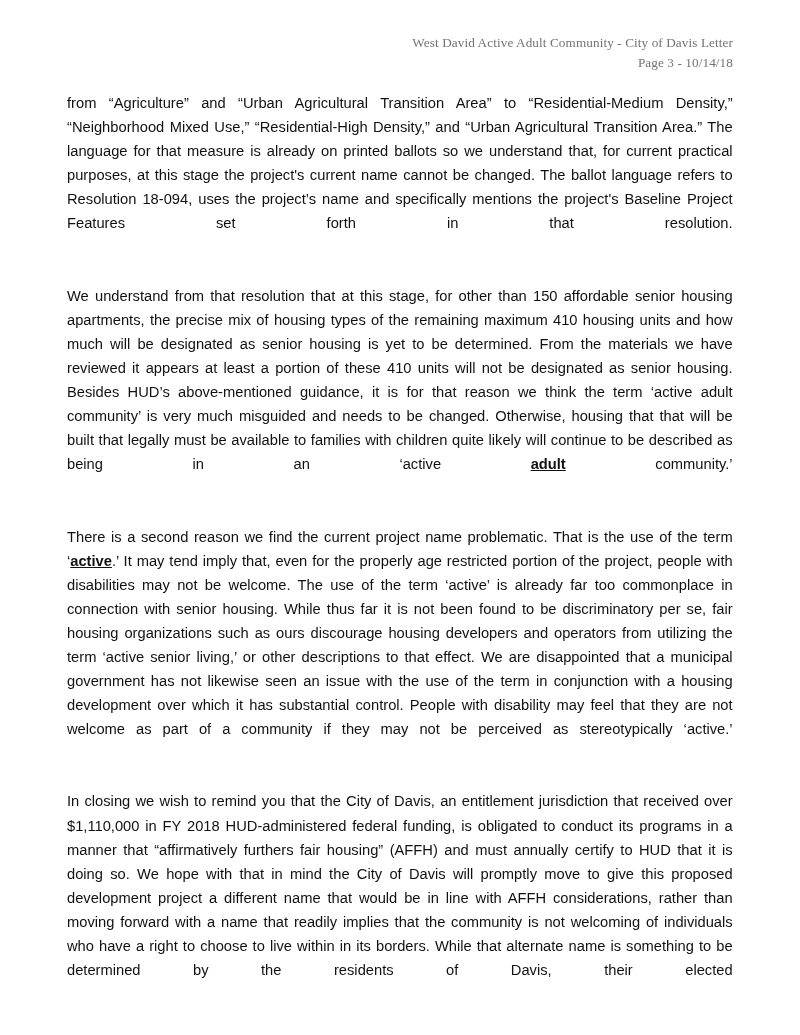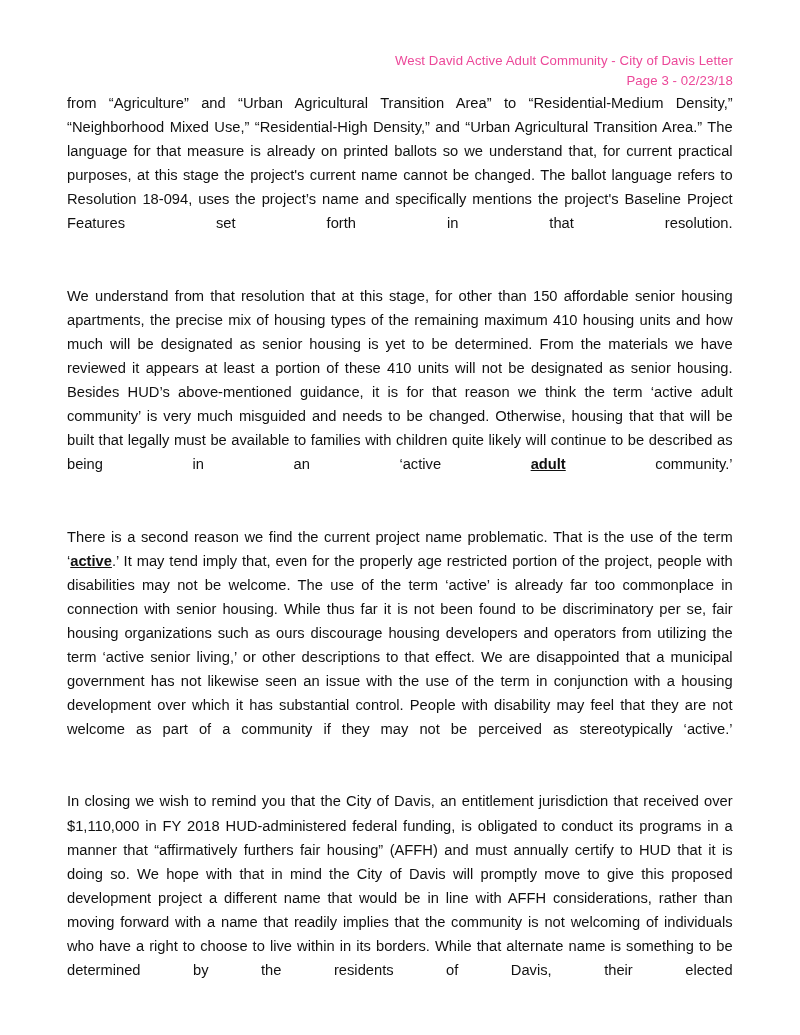--- a/index.html
+++ b/index.html
@@ -15,28 +15,28 @@
     height: 1035px;
     background: #ffffff;
     overflow: hidden;
     box-sizing: border-box;
     -webkit-font-smoothing: antialiased;
   }
 
   
   .page-header {
     position: absolute;
-    top: 51px;
+    top: 33px;
     left: 67px;
     width: 666px;
     text-align: right;
-    font-family: Liberation Sans, sans-serif;
+    font-family: Liberation Serif, serif;
     font-size: 13.2px;
     line-height: 20px;
-    color: #ec4899;
+    color: #737373;
     letter-spacing: 0.1px;
   }
   .page-header .hdr-line {
     display: block;
     white-space: nowrap;
   }
 
   
   .letter-body {
     position: absolute;
@@ -77,21 +77,21 @@
     text-decoration: underline;
   }
 </style>
 </head>
 <body>
 
 <div class="page">
 
   <div class="page-header">
     <span class="hdr-line">West David Active Adult Community - City of Davis Letter</span>
-    <span class="hdr-line">Page 3 - 02/23/18</span>
+    <span class="hdr-line">Page 3 - 10/14/18</span>
   </div>
 
   <div class="letter-body">
 
     <p><span>from “Agriculture” and “Urban Agricultural Transition Area” to “Residential-Medium Density,” “Neighborhood Mixed Use,” “Residential-High Density,” and “Urban Agricultural Transition Area.”  The language for that measure is already on printed ballots so we understand that, for current practical purposes, at this stage the project's current name cannot be changed.   The ballot language refers to Resolution 18-094, uses the project’s name and specifically mentions the project's Baseline Project Features set forth in that resolution.</span></p>
 
     <p><span>We understand from that resolution that at this stage, for other than 150 affordable senior housing apartments, the precise mix of housing types of the remaining maximum 410 housing units and how much will be designated as senior housing is yet to be determined.  From the materials we have reviewed it appears at least a portion of these 410 units will not be designated as senior housing.  Besides HUD’s above-mentioned guidance, it is for that reason we think the term ‘active adult community’ is very much misguided and needs to be changed.  Otherwise, housing that that will be built that legally must be available to families with children quite likely will continue to be described as being in an ‘active </span><span class="emph">adult</span><span> community.’</span></p>
 
     <p><span>There is a second reason we find the current project name problematic.  That is the use of the term ‘</span><span class="emph">active</span><span>.’  It may tend imply that, even for the properly age restricted portion of the project, people with disabilities may not be welcome.  The use of the term ‘active’ is already far too commonplace in connection with senior housing.  While thus far it is not been found to be discriminatory per se, fair housing organizations such as ours discourage housing developers and operators from utilizing the term ‘active senior living,’ or other descriptions to that effect.  We are disappointed that a municipal government has not likewise seen an issue with the use of the term in conjunction with a housing development over which it has substantial control.  People with disability may feel that they are not welcome as part of a community if they may not be perceived as stereotypically ‘active.’</span></p>
 

